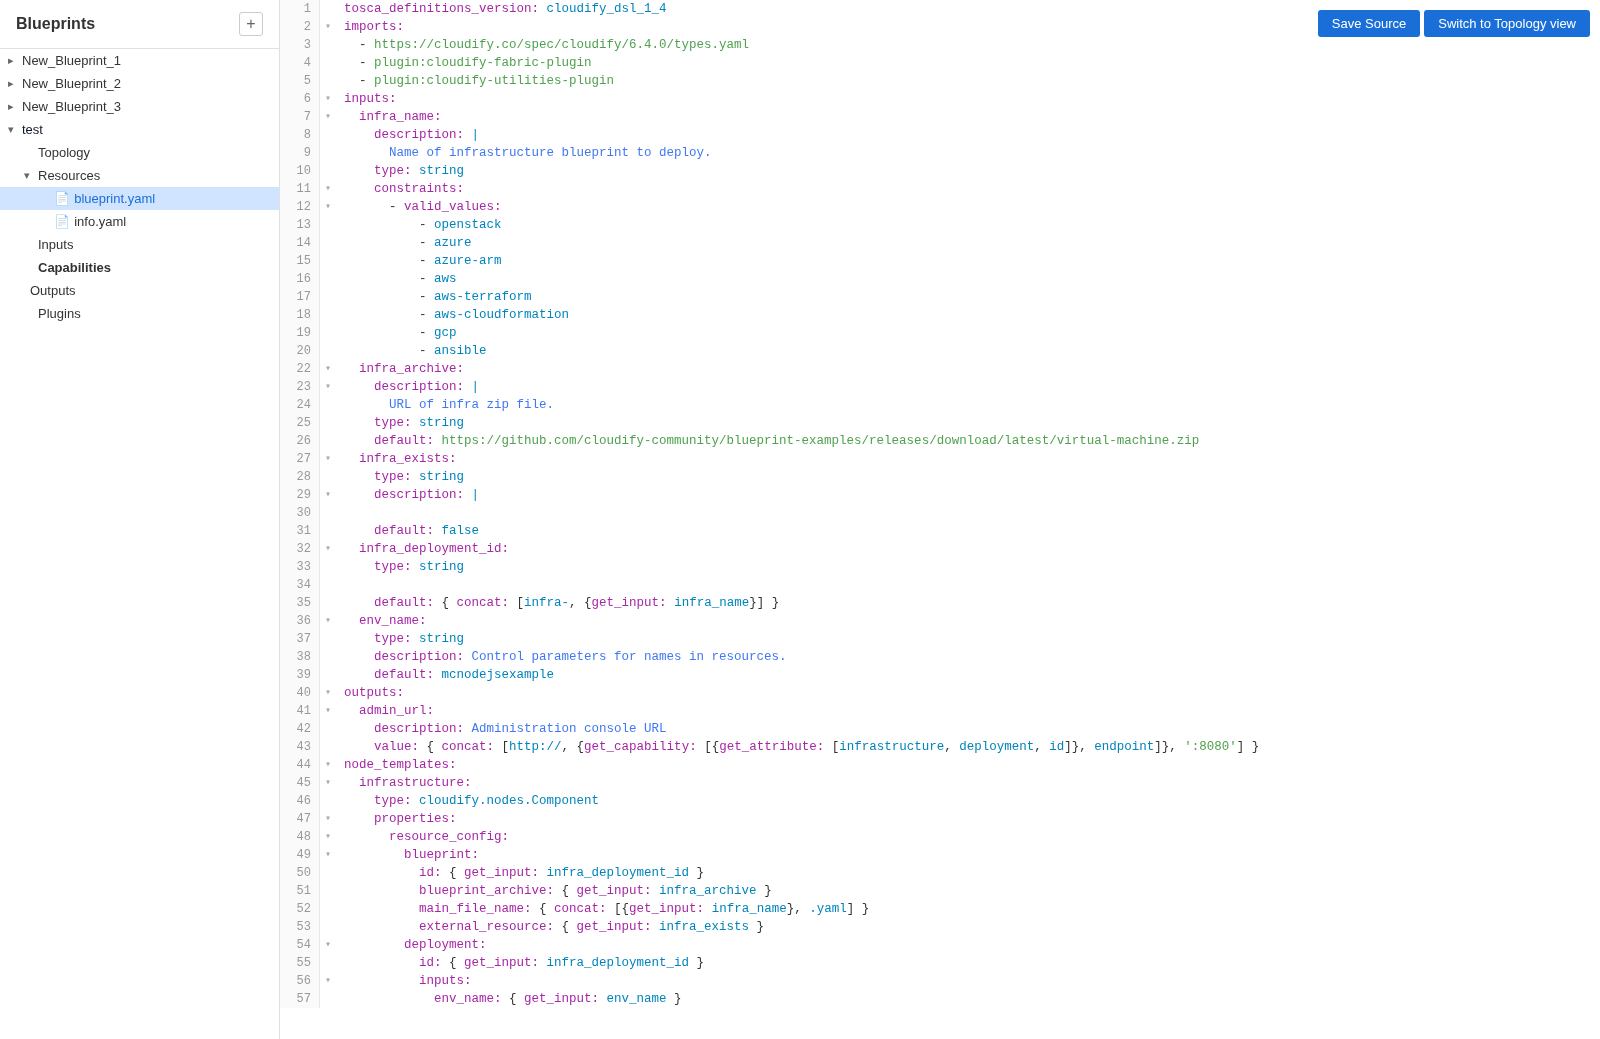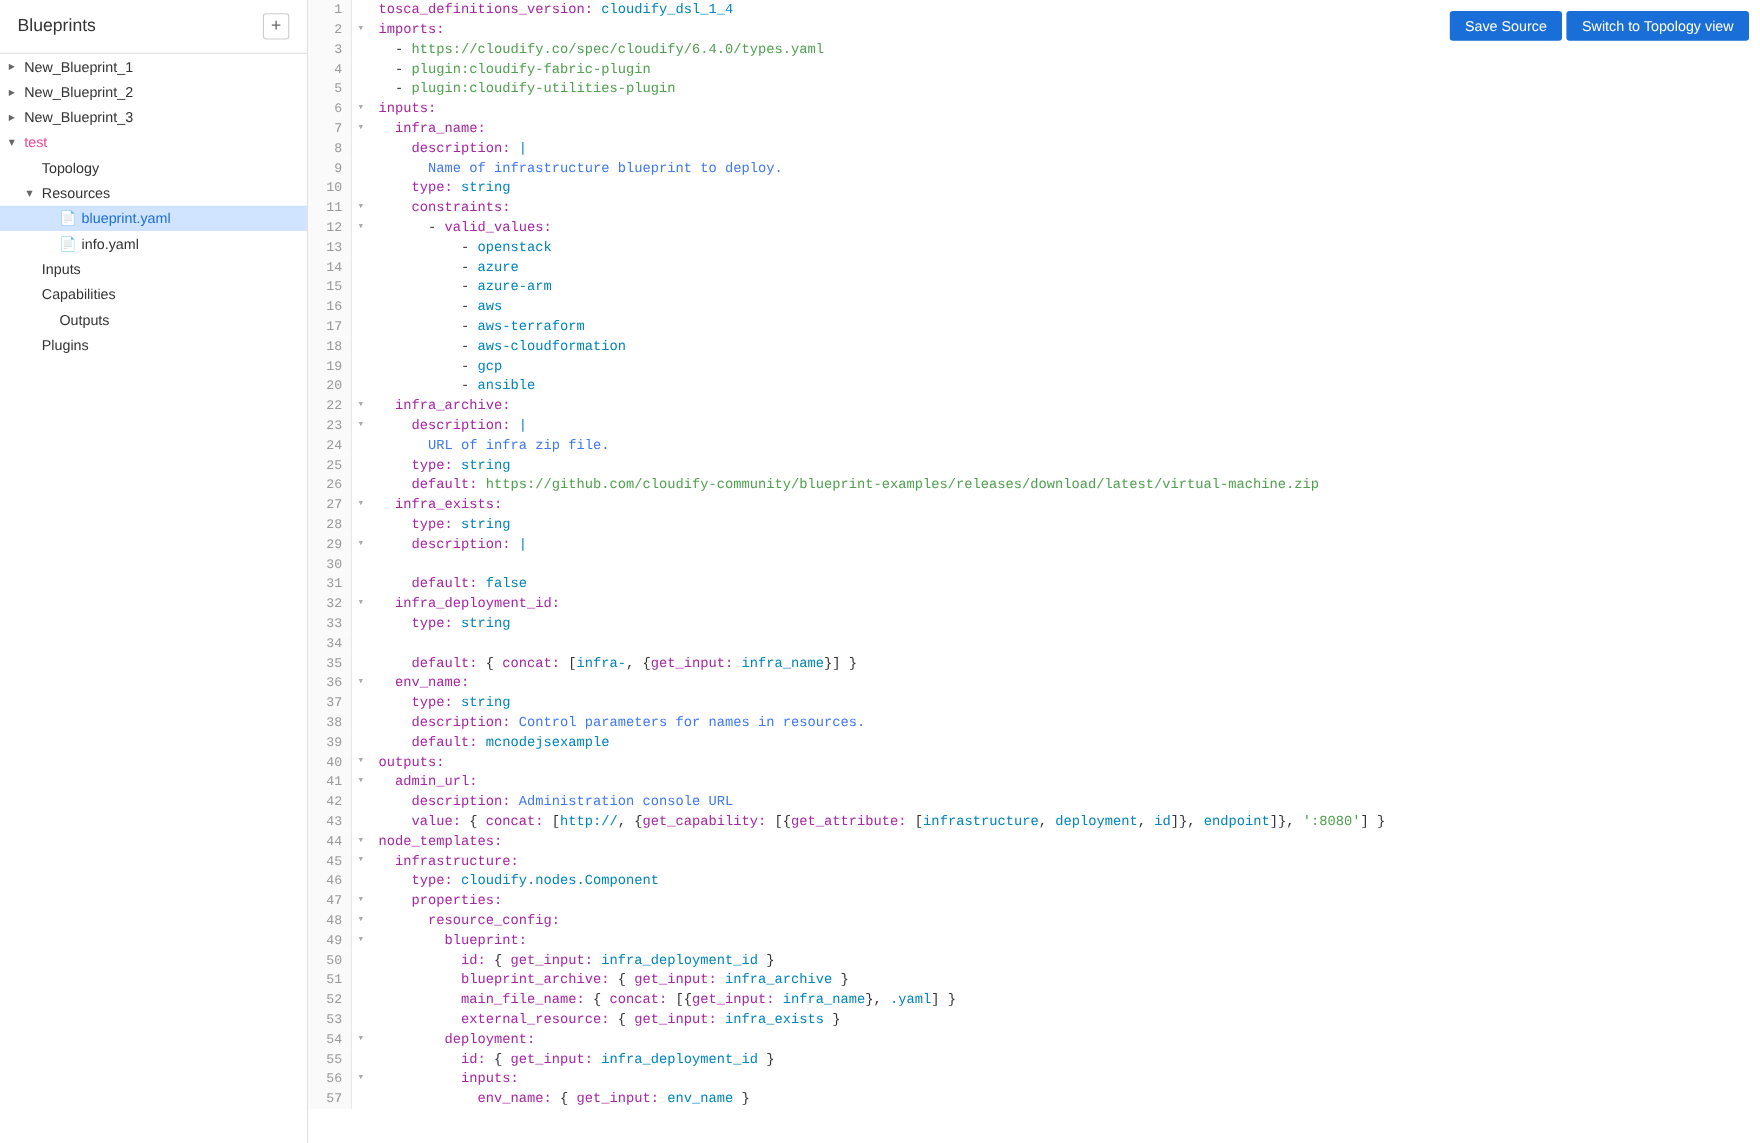--- a/index.html
+++ b/index.html
@@ -17,21 +17,21 @@
     }
     .sidebar-header {
       display: flex;
       align-items: center;
       justify-content: space-between;
       padding: 12px 16px;
       border-bottom: 1px solid #e0e0e0;
     }
     .sidebar-title {
       font-size: 16px;
-      font-weight: 400;
+      font-weight: 700;
       color: #333;
     }
     .add-btn {
       width: 24px;
       height: 24px;
       border: 1px solid #ccc;
       background: #fff;
       border-radius: 3px;
       cursor: pointer;
       display: flex;
@@ -164,21 +164,21 @@
       <div class="tree-item" style="padding-left: 8px;">
         <span style="width:14px;display:inline-block;color:#666;font-size:11px;">▸</span>
         <span style="color:#333">New_Blueprint_2</span>
       </div>
       <div class="tree-item" style="padding-left: 8px;">
         <span style="width:14px;display:inline-block;color:#666;font-size:11px;">▸</span>
         <span style="color:#333">New_Blueprint_3</span>
       </div>
       <div class="tree-item" style="padding-left: 8px;">
         <span style="width:14px;display:inline-block;color:#666;font-size:11px;">▾</span>
-        <span style="color:#ec4899">test</span>
+        <span style="color:#0f172a">test</span>
       </div>
       <div class="tree-item" style="padding-left: 24px;">
         <span style="width:14px;display:inline-block;color:#666;font-size:11px;"></span>
         <span style="color:#333">Topology</span>
       </div>
       <div class="tree-item" style="padding-left: 24px;">
         <span style="width:14px;display:inline-block;color:#666;font-size:11px;">▾</span>
         <span style="color:#333">Resources</span>
       </div>
       <div class="tree-item selected" style="padding-left: 40px;">
@@ -188,25 +188,25 @@
       </div>
       <div class="tree-item" style="padding-left: 40px;">
         <span style="width:14px;display:inline-block;color:#666;font-size:11px;"></span>
         <span style="margin-right:4px;color:#888;">📄</span>
         <span style="color:#333">info.yaml</span>
       </div>
       <div class="tree-item" style="padding-left: 24px;">
         <span style="width:14px;display:inline-block;color:#666;font-size:11px;"></span>
         <span style="color:#333">Inputs</span>
       </div>
-      <div class="tree-item" style="padding-left: 24px;">
+      <div class="tree-item" style="padding-left: 24px; font-weight: bold;">
         <span style="width:14px;display:inline-block;color:#666;font-size:11px;"></span>
         <span style="color:#333">Capabilities</span>
       </div>
-      <div class="tree-item" style="padding-left: 40px;">
+      <div class="tree-item" style="padding-left: 16px;">
         <span style="width:14px;display:inline-block;color:#666;font-size:11px;"></span>
         <span style="color:#333">Outputs</span>
       </div>
       <div class="tree-item" style="padding-left: 24px;">
         <span style="width:14px;display:inline-block;color:#666;font-size:11px;"></span>
         <span style="color:#333">Plugins</span>
       </div>
     </div>
 </div>
 

